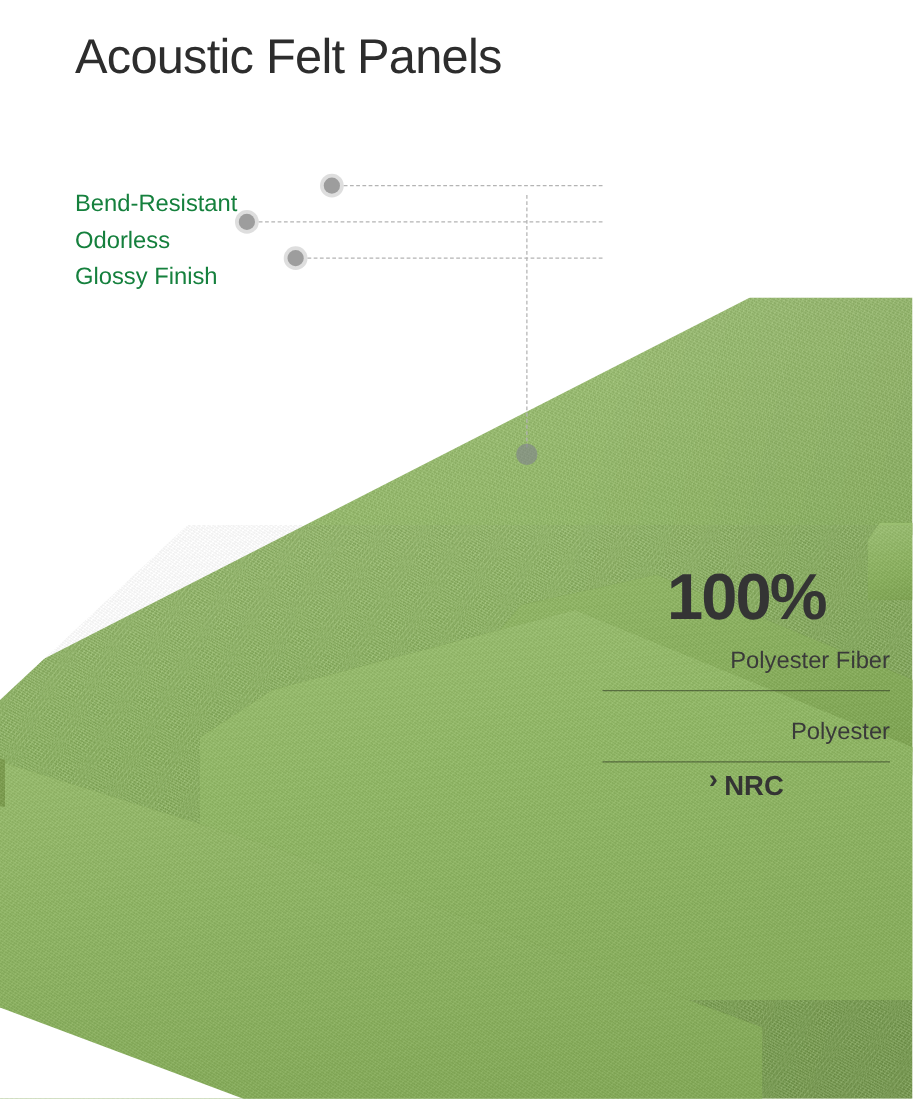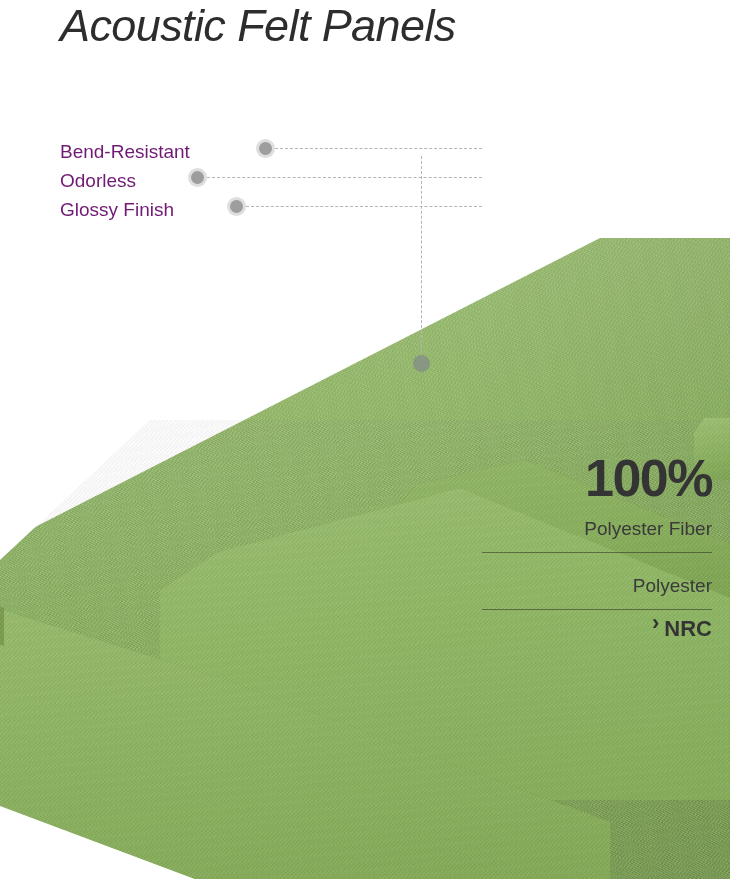--- a/index.html
+++ b/index.html
@@ -187,48 +187,47 @@
     left: 0; top: 770px;
     width: 260px; height: 120px;
     background: #ffffff;
     clip-path: polygon(0 36px, 224px 120px, 0 120px);
   }
 
   
   .headline {
     position: absolute;
     left: 60px;
-    top: 0;
+    top: 20px;
     width: 540px;
-    font-size: 45px;
+    font-size: 39px;
     line-height: 52px;
     font-weight: 400;
     letter-spacing: -0.6px;
     color: #2d2d2d;
-    font-style: italic;
   }
 
   
   .features {
     position: absolute;
     left: 60px;
     top: 136px;
     width: 400px;
   }
   .feature-row {
     position: relative;
     height: 29px;
   }
   .feature-label {
     position: absolute;
     left: 0;
-    top: 4px;
+    top: 16px;
     font-size: 19px;
     line-height: 24px;
-    color: #701a75;
+    color: #15803d;
     white-space: nowrap;
   }
   .feature-dot {
     position: absolute;
     width: 13px;
     height: 13px;
     border-radius: 50%;
     background: #9d9d9d;
     box-shadow: 0 0 0 3px rgba(160,160,160,0.35);
     top: 6px;
@@ -265,21 +264,21 @@
     width: 230px;
     text-align: right;
   }
   .stat {
     position: relative;
     padding-bottom: 8px;
   }
   .stat-value-row {
     display: flex;
     align-items: baseline;
-    justify-content: flex-end;
+    justify-content: center;
     gap: 5px;
   }
   .stat-prefix {
     font-size: 22px;
     font-weight: 700;
     color: #343434;
     line-height: 1;
     transform: translateY(-6px);
   }
   .stat-number {

